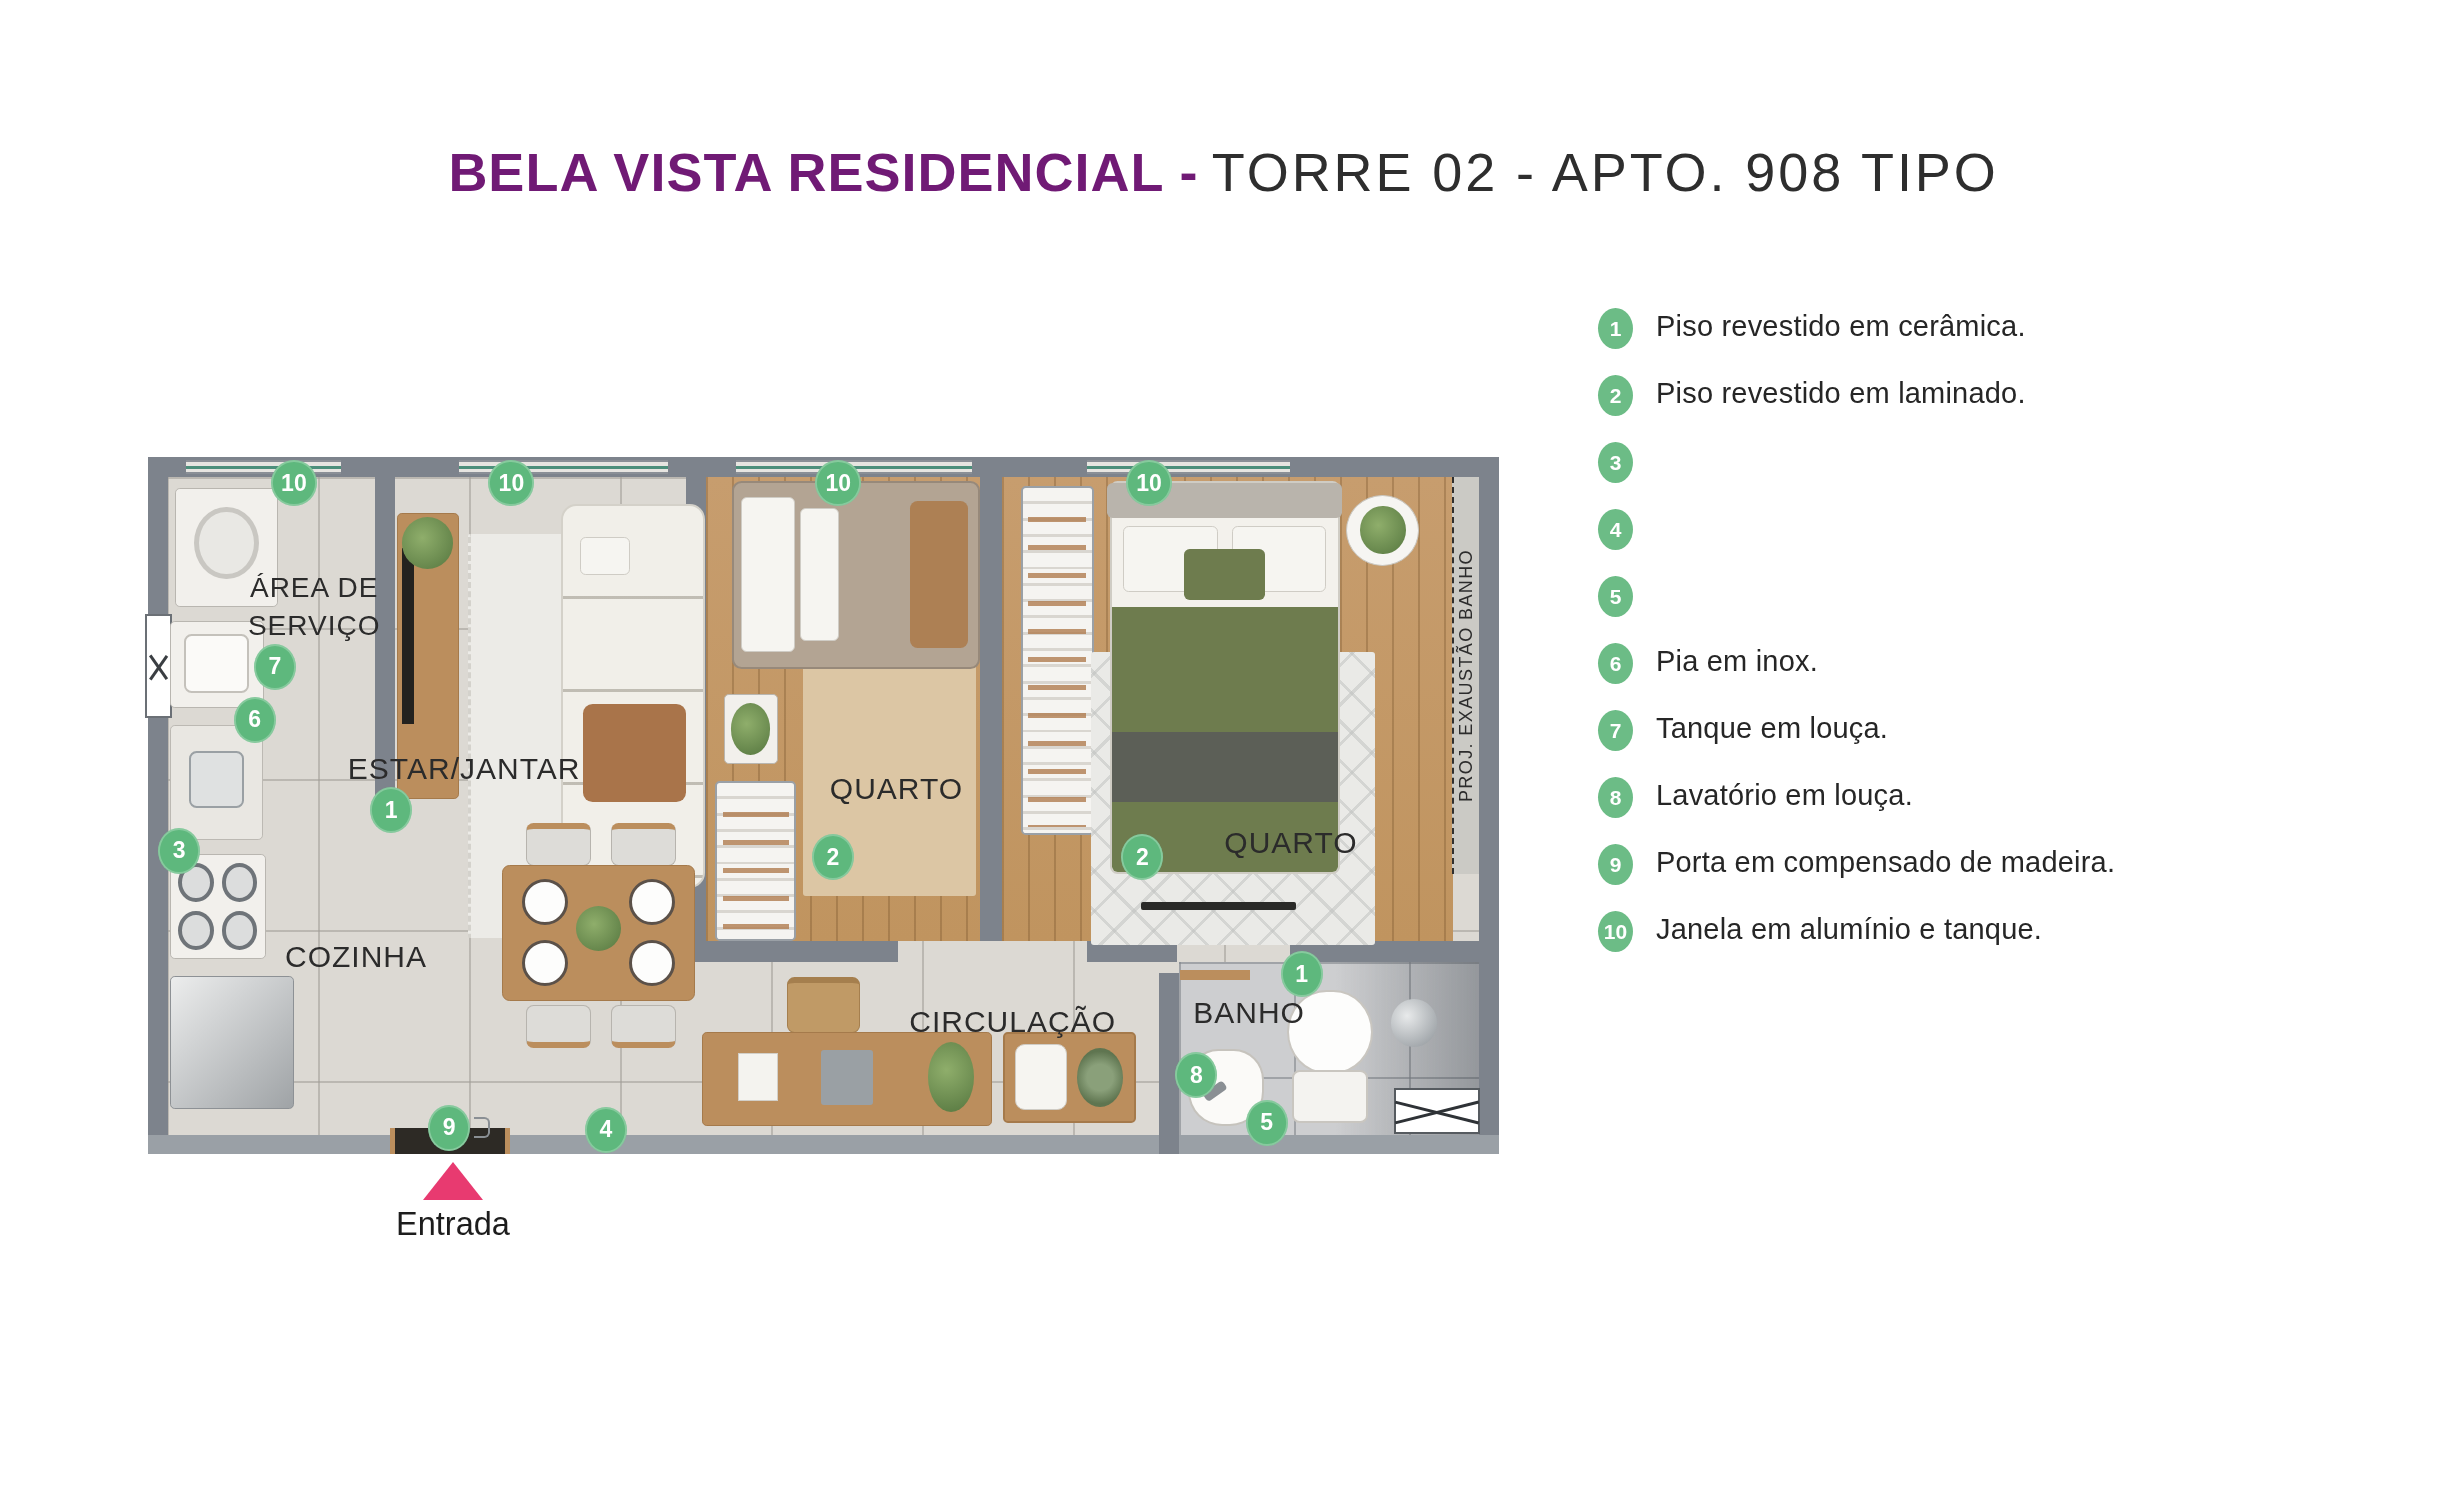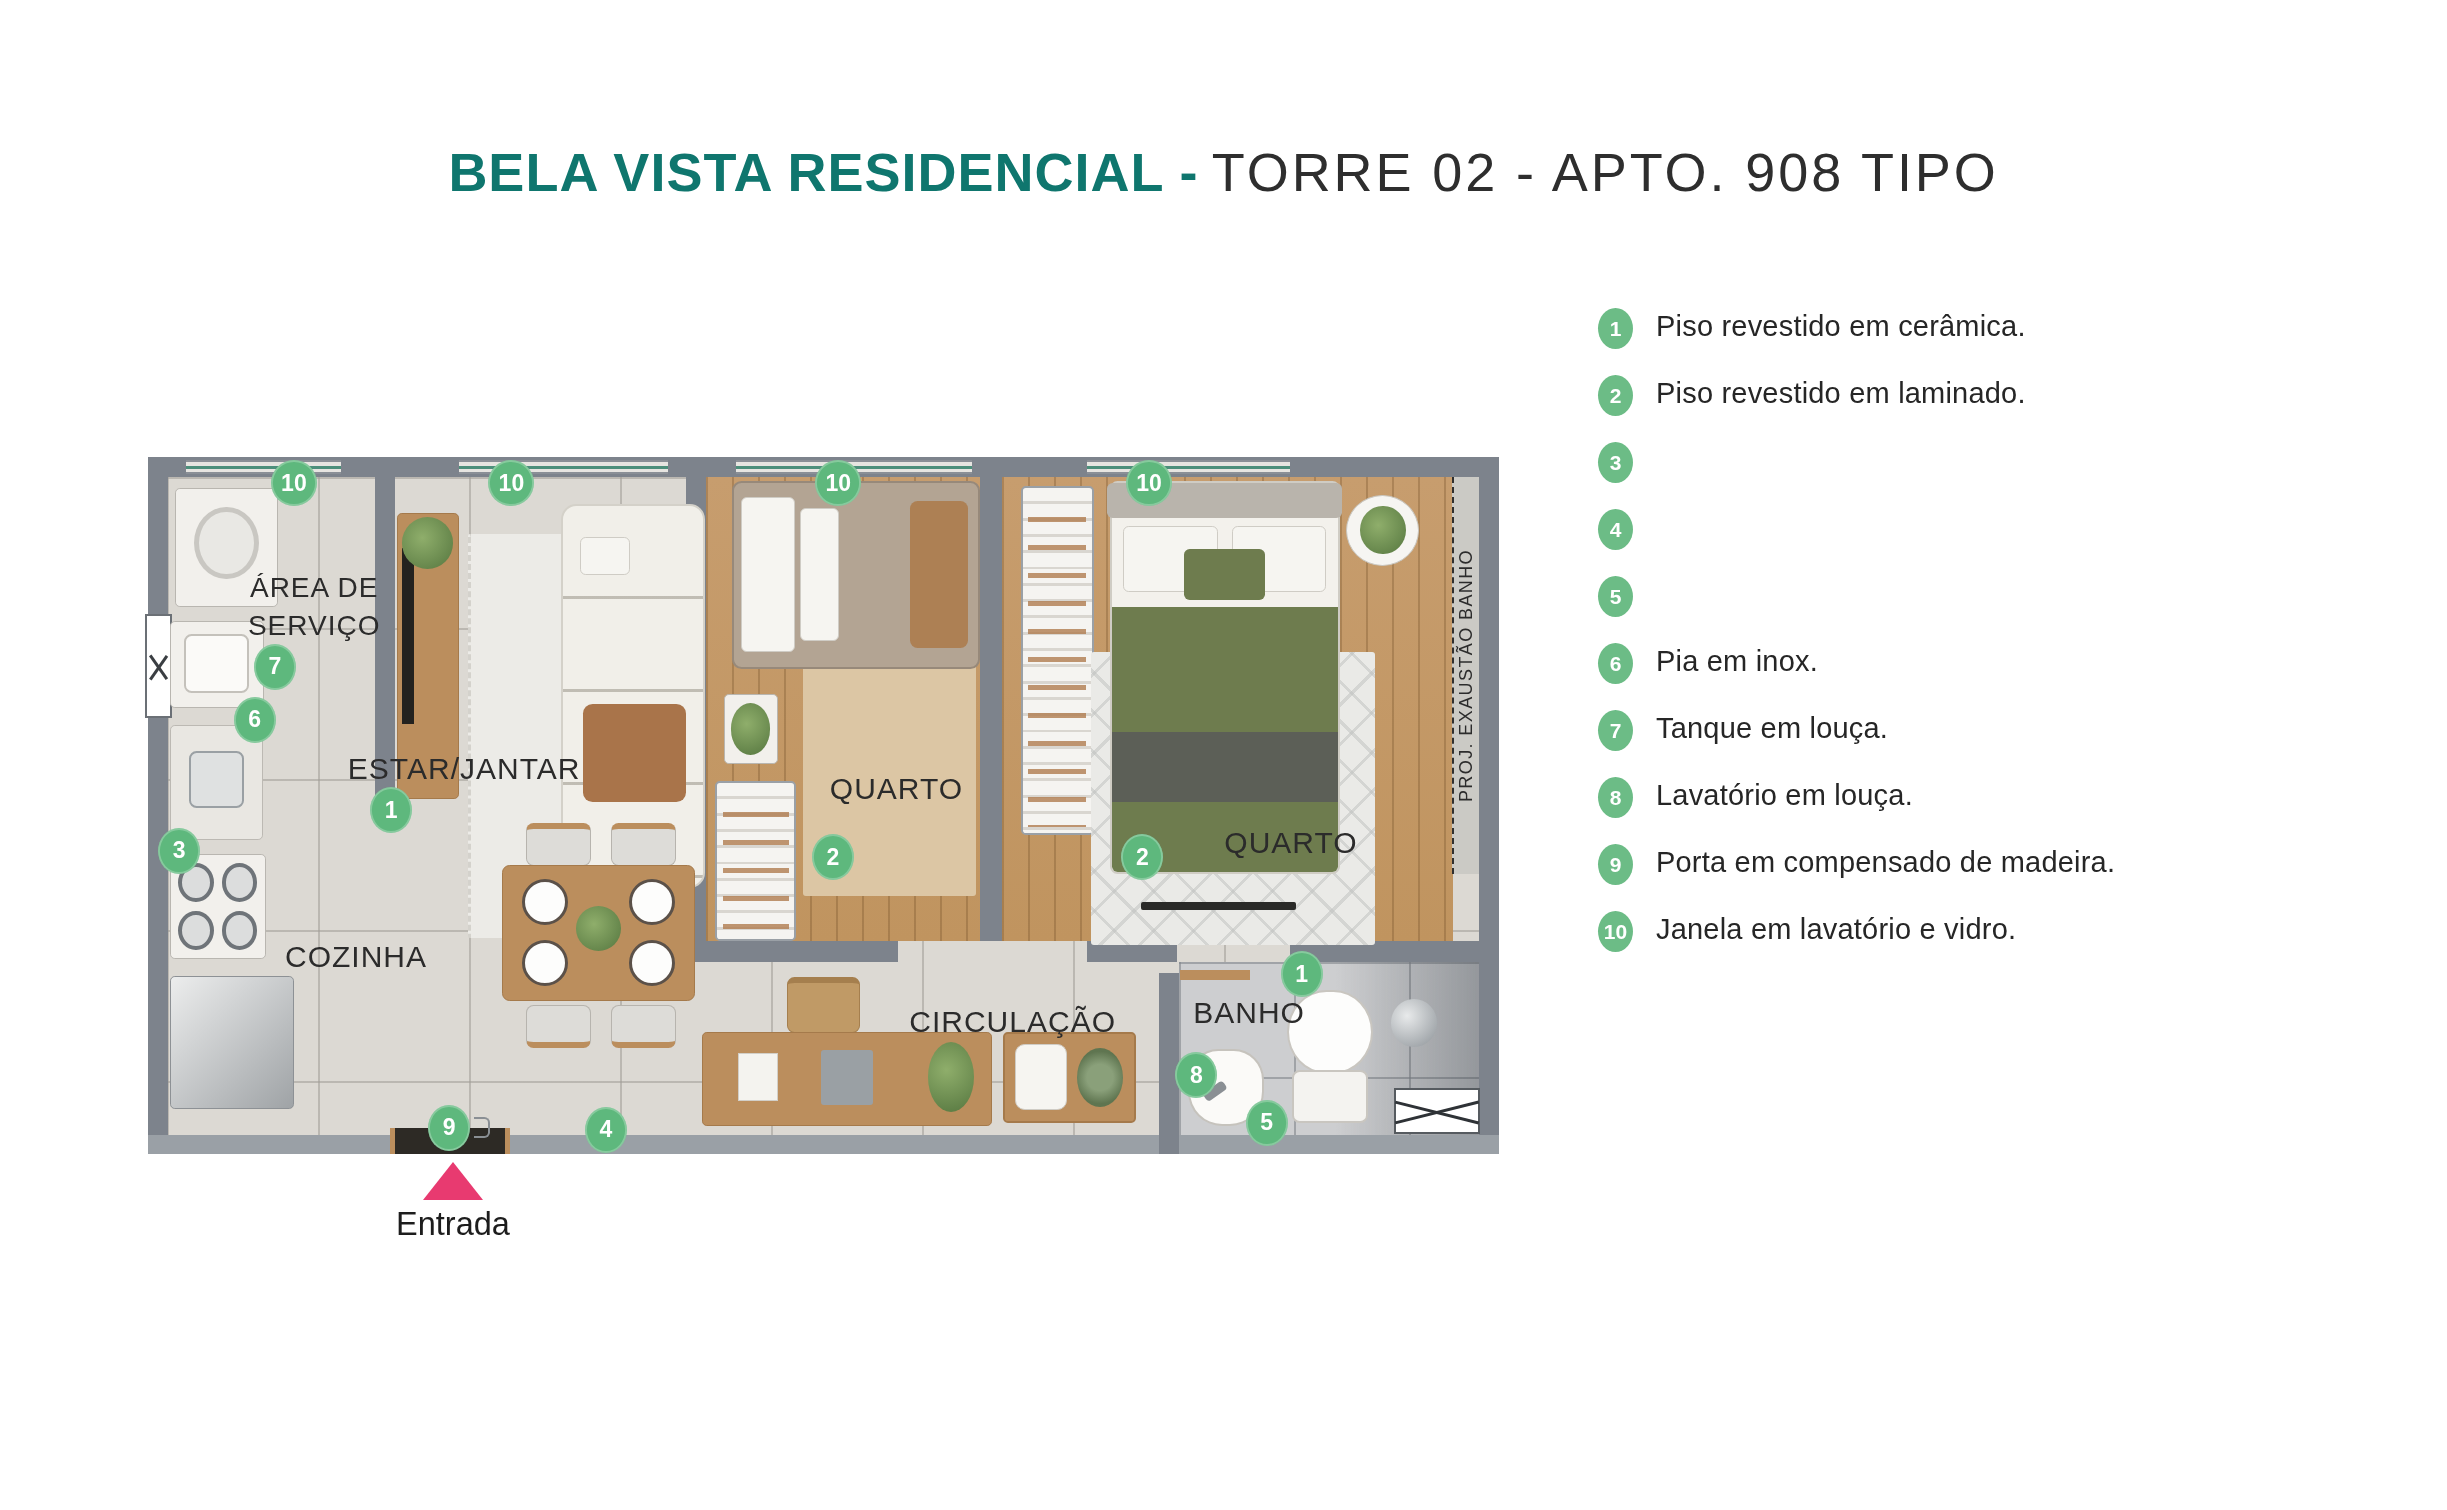--- a/index.html
+++ b/index.html
@@ -3,21 +3,21 @@
 <meta charset="utf-8">
 <style>
   * { margin:0; padding:0; box-sizing:border-box; }
   html,body { width:2447px; height:1510px; background:#ffffff;
               font-family:"Liberation Sans", sans-serif; }
   .page { position:relative; width:2447px; height:1510px; overflow:hidden; background:#fff; }
 
   
   .title { position:absolute; top:141px; left:0; width:2447px; text-align:center;
            white-space:nowrap; letter-spacing:0; }
-  .title .t-bold  { font-size:54px; font-weight:800; color:#0f766e; letter-spacing:1px; }
+  .title .t-bold  { font-size:54px; font-weight:800; color:#701a75; letter-spacing:1px; }
   .title .t-light { font-size:54px; font-weight:300; color:#2e2e2e; letter-spacing:2.9px; margin-left:13.4px; }
 
   
   .plan { position:absolute; left:148px; top:457px; width:1351px; height:697px; }
   .abs  { position:absolute; }
 
   
   .floor-tile { background:
       repeating-linear-gradient(to right, rgba(160,156,150,.55) 0 1.9px, transparent 1.9px 151px),
       repeating-linear-gradient(to bottom, rgba(160,156,150,.55) 0 1.9px, transparent 1.9px 151px),
@@ -312,19 +312,19 @@
     <div class="legend-item">
       <span class="badge">8</span>
       <p>Lavatório em louça.</p>
     </div>
     <div class="legend-item">
       <span class="badge">9</span>
       <p>Porta em compensado de madeira.</p>
     </div>
     <div class="legend-item">
       <span class="badge">10</span>
-      <p>Janela em lavatório e vidro.</p>
+      <p>Janela em alumínio e tanque.</p>
     </div>
   </div>
 
 
 </div>
 
 
 </body></html>

